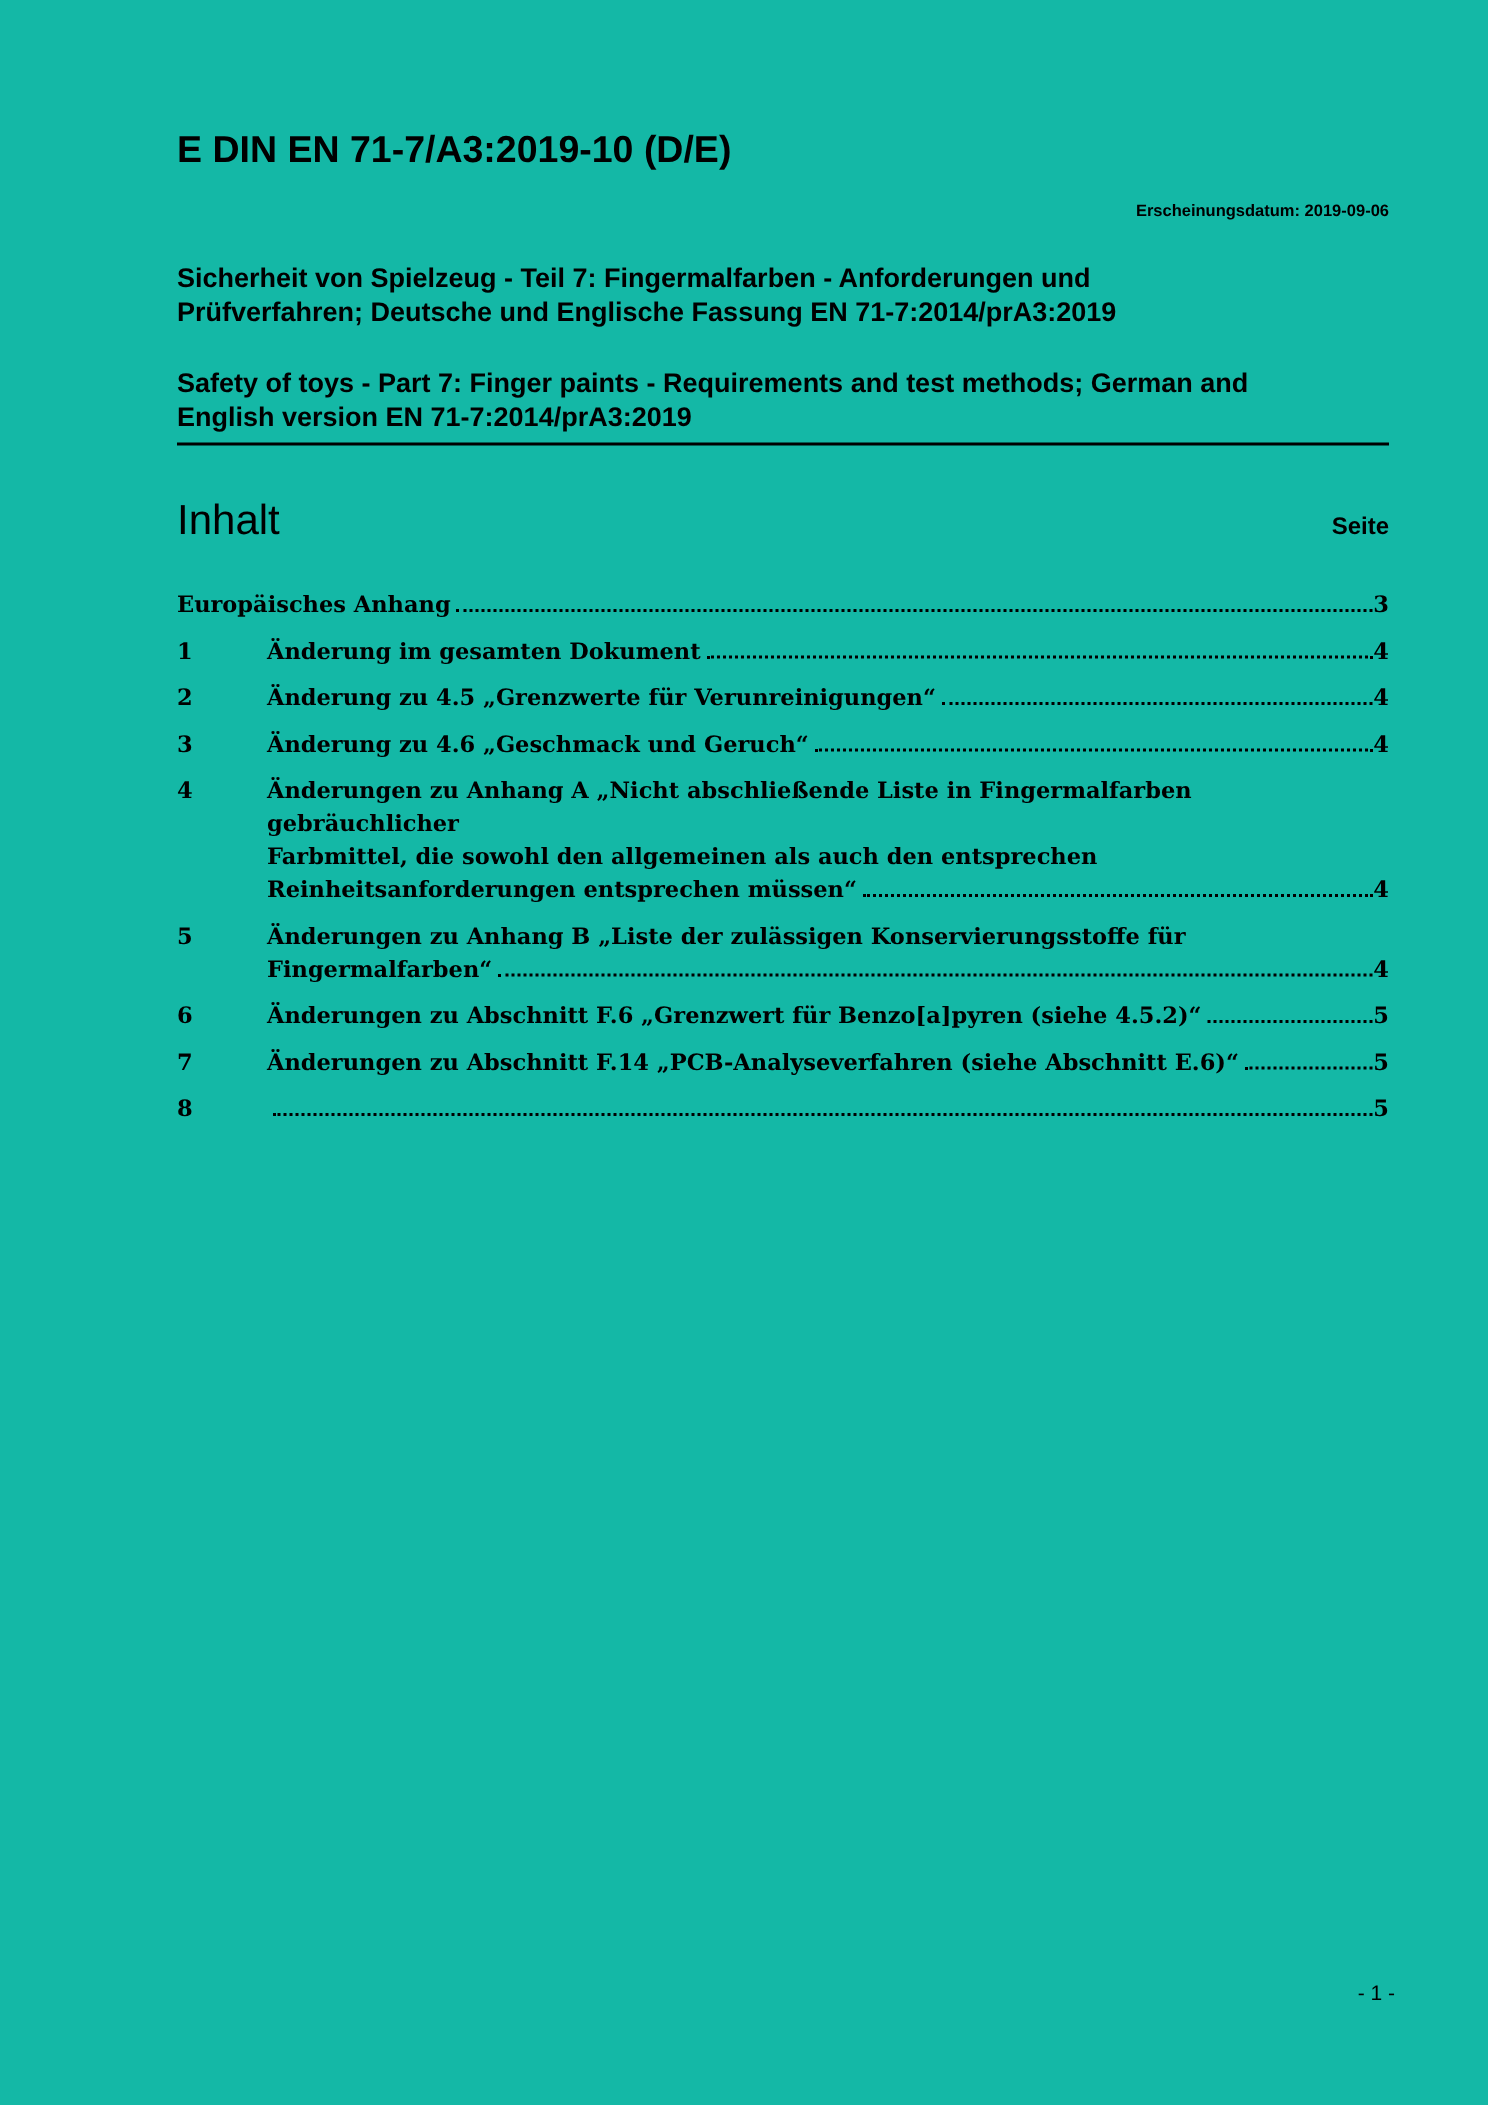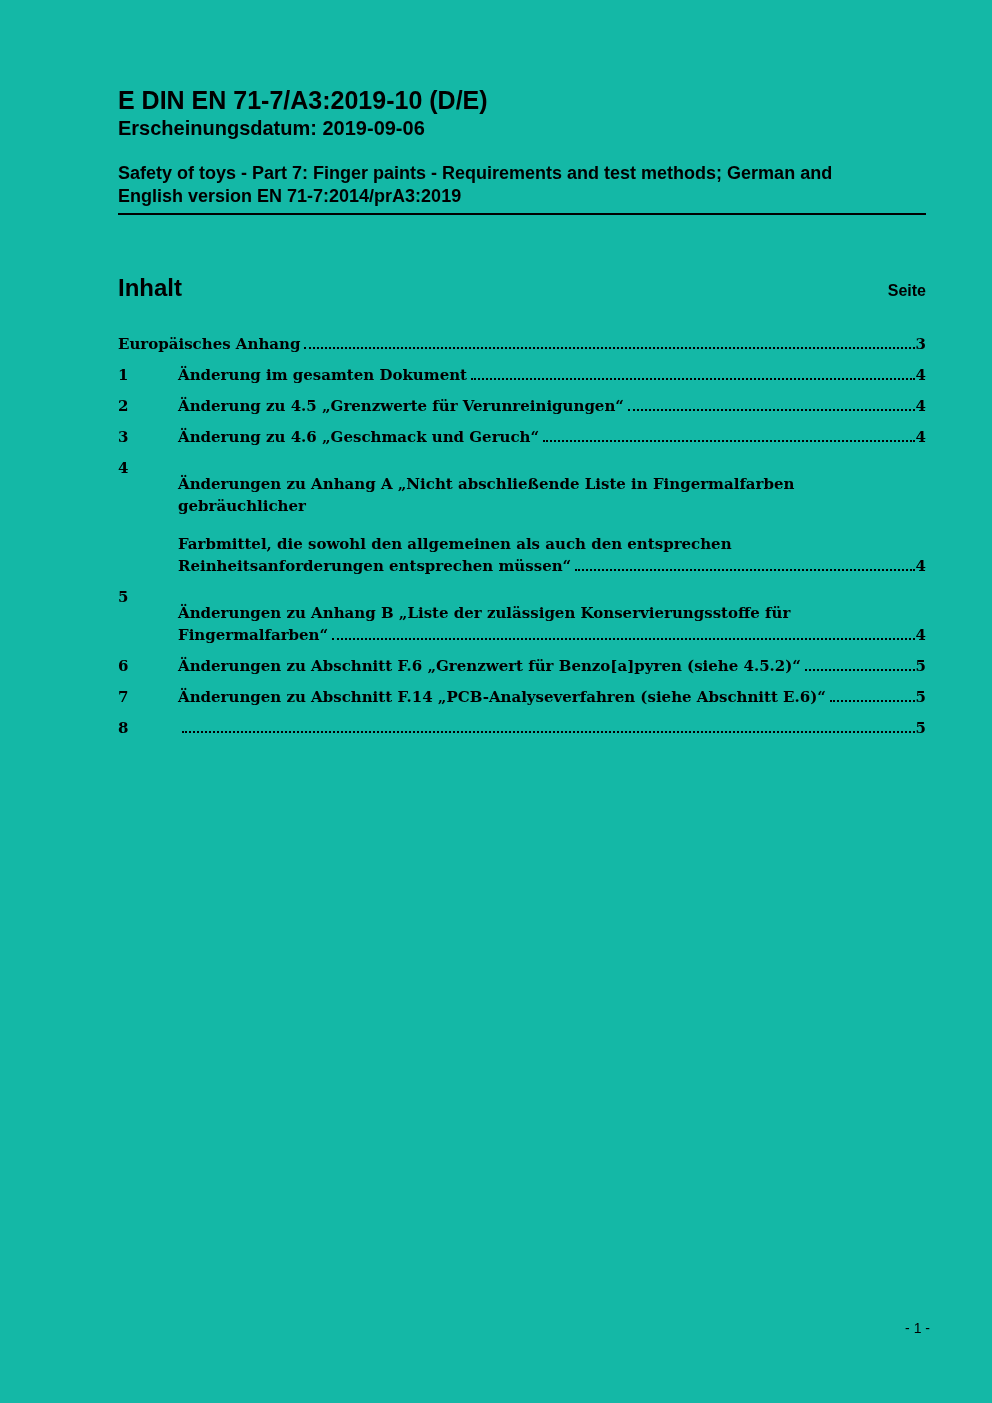--- a/index.html
+++ b/index.html
@@ -22,24 +22,25 @@
     top: 0;
     width: 808px;
   }
   .doc-title {
     margin: 86px 0 0 0;
     font-size: 25px;
     line-height: 29px;
     font-weight: bold;
   }
   .release-line {
-    margin-top: 4px;
-    font-size: 20px;
+    margin-top: 17px;
+    font-size: 11px;
     line-height: 19px;
     font-weight: bold;
+    text-align: right;
   }
   .subtitle {
     font-size: 18px;
     line-height: 23px;
     font-weight: bold;
   }
   .subtitle-de { margin-top: 23px; }
   .subtitle-en { margin-top: 24px; }
   .title-rule {
     margin-top: 5px;
@@ -47,24 +48,23 @@
     border-top: 2px solid #000;
     width: 100%;
   }
   .inhalt-row {
     display: flex;
     justify-content: space-between;
     align-items: baseline;
     margin-top: 36px;
   }
   .inhalt-heading {
-    font-size: 24px;
+    font-size: 28px;
     line-height: 28px;
-    font-weight: bold;
-    margin-top: 23px;
+    font-weight: normal;
   }
   .seite-label {
     font-size: 16px;
     font-weight: bold;
   }
   .toc {
     margin-top: 31px;
     font-family: "DejaVu Serif", serif;
     font-weight: bold;
     font-size: 15px;
@@ -77,21 +77,20 @@
     flex: 0 0 60px;
     width: 60px;
     line-height: 22px;
   }
   .toc-body {
     flex: 1 1 auto;
     min-width: 0;
   }
   .toc-line {
     line-height: 22px;
-    margin-top: 16px;
   }
   .toc-lastline {
     display: flex;
     align-items: baseline;
     line-height: 22px;
   }
   .toc-text { flex: 0 1 auto; }
   .toc-leader {
     flex: 1 1 auto;
     min-width: 16px;
@@ -115,20 +114,24 @@
 </head>
 <body>
 
 <div class="page">
   <div class="content">
 
     <h1 class="doc-title">E DIN EN 71-7/A3:2019-10 (D/E)</h1>
 
     <div class="release-line">Erscheinungsdatum: 2019-09-06</div>
 
+    <div class="subtitle subtitle-de">
+      <div class="subtitle-line">Sicherheit von Spielzeug - Teil 7: Fingermalfarben - Anforderungen und</div>
+      <div class="subtitle-line">Prüfverfahren; Deutsche und Englische Fassung EN 71-7:2014/prA3:2019</div>
+    </div>
 
     <div class="subtitle subtitle-en">
       <div class="subtitle-line">Safety of toys - Part 7: Finger paints - Requirements and test methods; German and</div>
       <div class="subtitle-line">English version EN 71-7:2014/prA3:2019</div>
     </div>
 
     <hr class="title-rule">
 
     <div class="inhalt-row">
       <div class="inhalt-heading">Inhalt</div>

